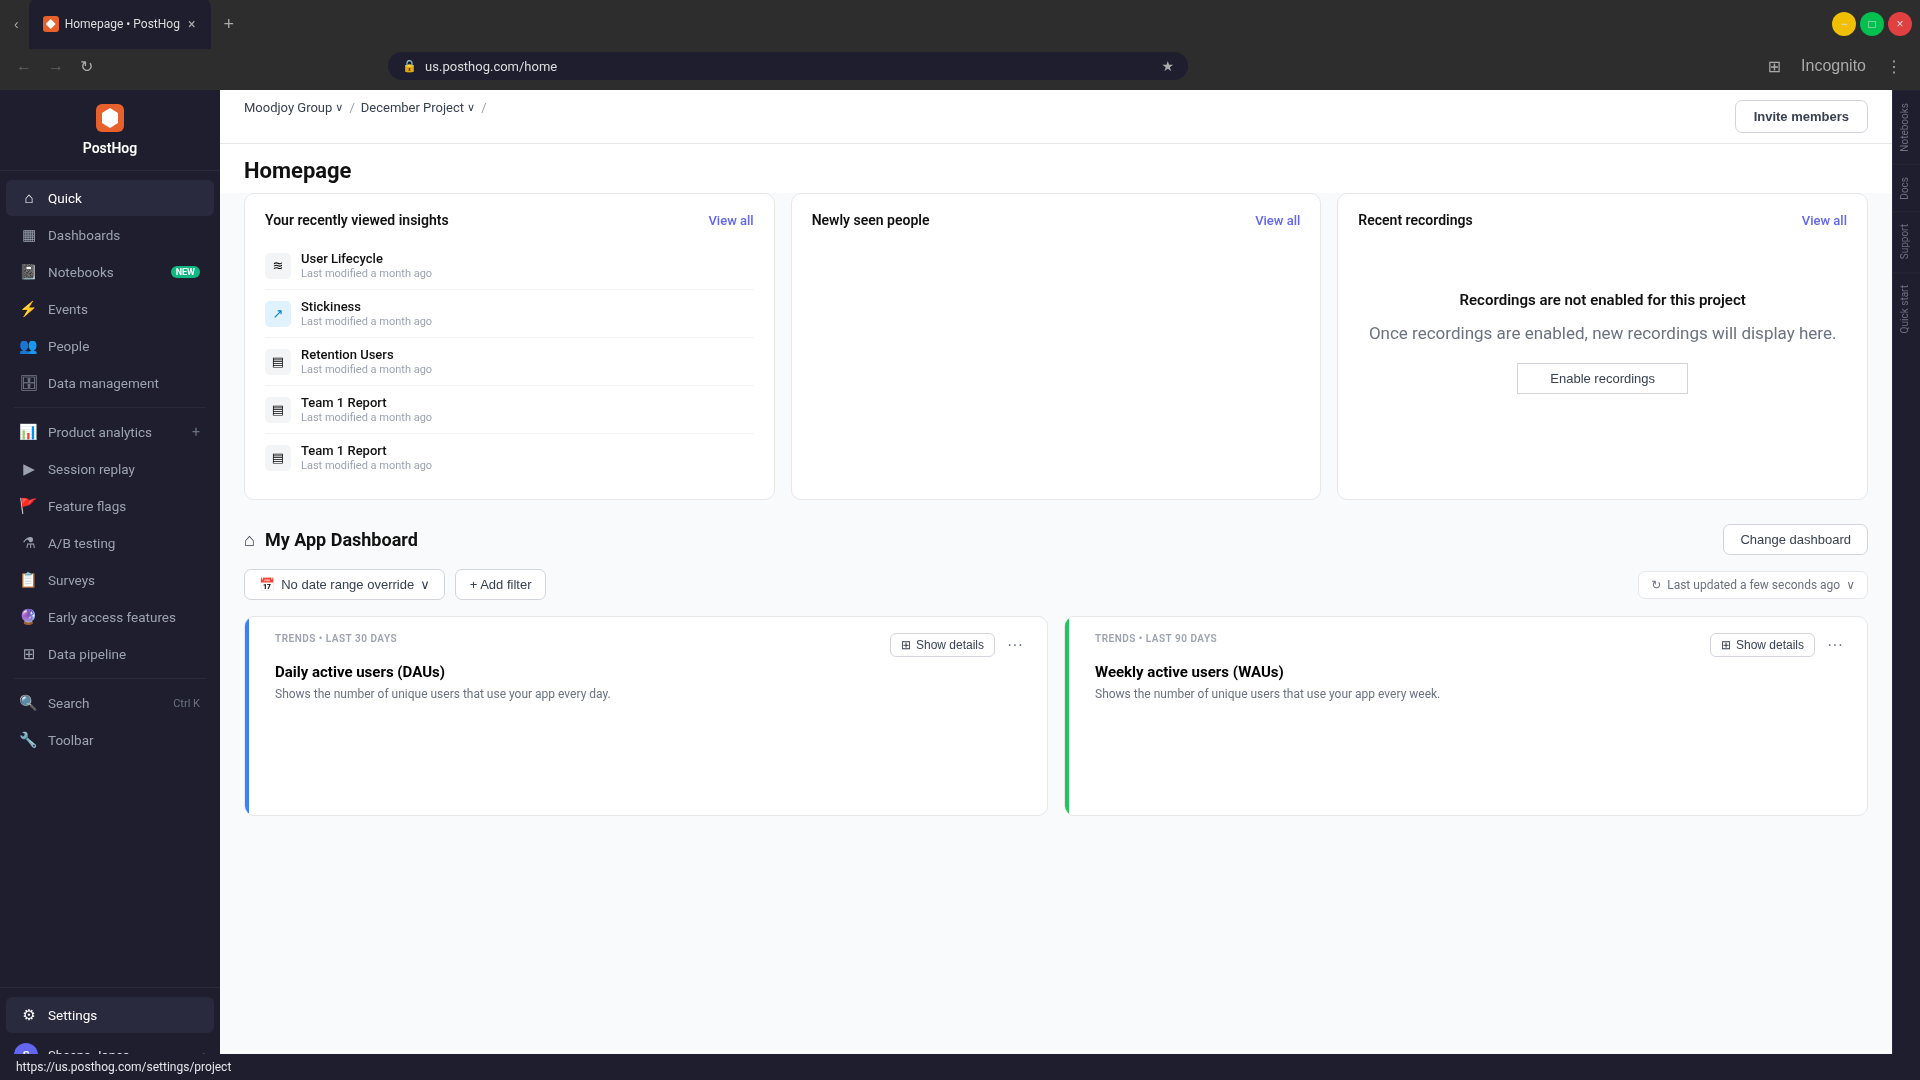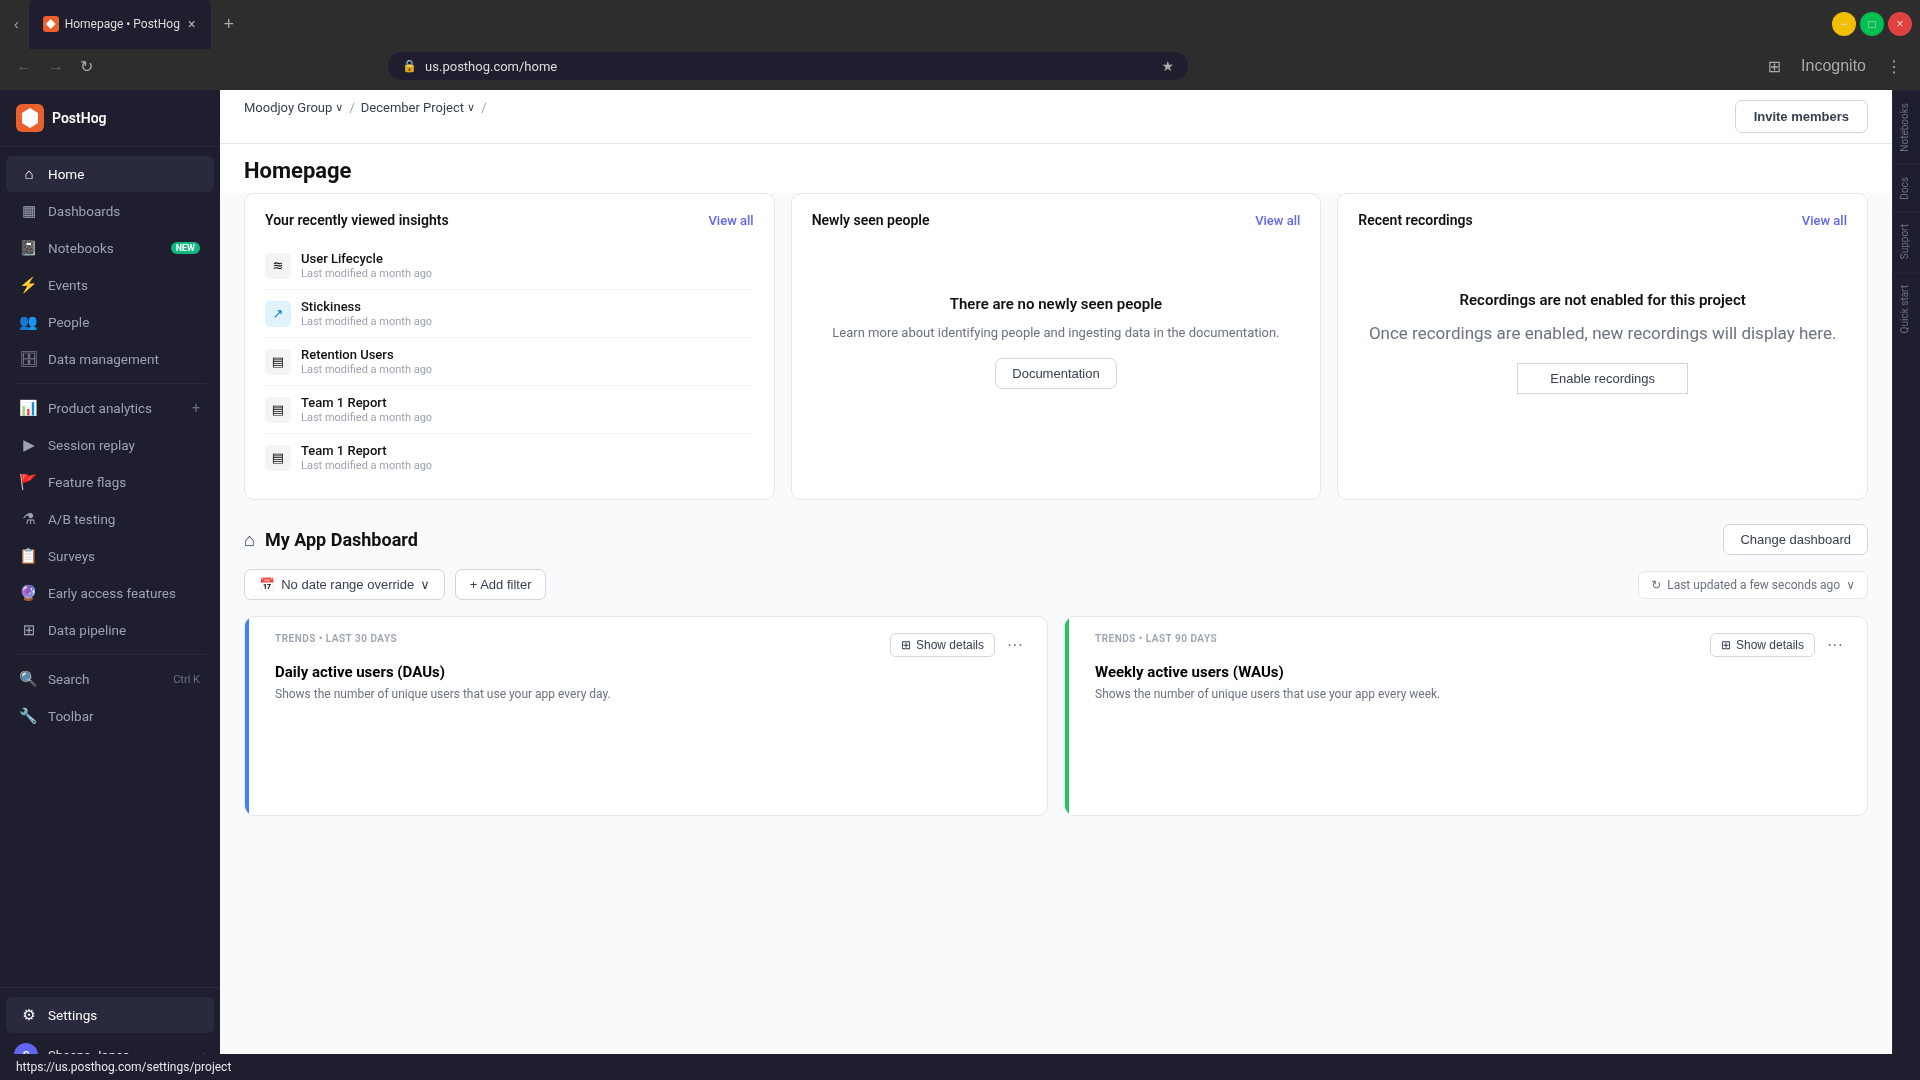--- a/index.html
+++ b/index.html
@@ -30,21 +30,21 @@
     .url-text { color: #ddd; font-size: 13px; flex: 1; }
     .url-star { color: #aaa; font-size: 14px; }
     .browser-actions { display: flex; gap: 8px; margin-left: auto; }
     .browser-action-btn { background: none; border: none; color: #aaa; cursor: pointer; font-size: 16px; padding: 4px 6px; }
 
     
     .app { display: flex; flex: 1; overflow: hidden; background: #fff; }
 
     
     .sidebar { width: 220px; background: #1e1e2e; display: flex; flex-direction: column; flex-shrink: 0; overflow-y: auto; }
-    .sidebar-logo { padding: 14px 16px; display: flex; align-items: center; gap: 8px; border-bottom: 1px solid #2a2a3e; }
+    .sidebar-logo { padding: 14px 16px; display: flex; align-items: center; gap: 8px; border-bottom: 1px solid #2a2a3e; flex-direction: column; }
     .logo-icon { width: 28px; height: 28px; background: #e8612c; border-radius: 6px; display: flex; align-items: center; justify-content: center; }
     .logo-hedgehog { width: 20px; height: 20px; background: white; clip-path: polygon(50% 0%, 90% 25%, 90% 75%, 50% 100%, 10% 75%, 10% 25%); }
     .sidebar-nav { flex: 1; padding: 8px 0; }
     .nav-item { display: flex; align-items: center; gap: 10px; padding: 9px 14px; cursor: pointer; color: #9ca3af; font-size: 13.5px; border-radius: 6px; margin: 1px 6px; position: relative; }
     .nav-item.active { background: #2a2a3e; color: #fff; }
     .nav-icon { width: 18px; height: 18px; display: flex; align-items: center; justify-content: center; flex-shrink: 0; font-size: 15px; }
     .nav-label { flex: 1; }
     .nav-badge { background: #10b981; color: white; font-size: 9px; font-weight: 700; padding: 1px 5px; border-radius: 8px; }
     .nav-shortcut { font-size: 11px; color: #6b7280; margin-left: auto; }
     .nav-add { font-size: 14px; color: #6b7280; margin-left: auto; }
@@ -176,21 +176,21 @@
     <div class="sidebar-logo">
       <div class="logo-icon">
         <div class="logo-hedgehog"></div>
       </div>
       <span style="color:#fff;font-size:14px;font-weight:600;">PostHog</span>
     </div>
     <div class="sidebar-nav">
 
       <div class="nav-item active">
         <span class="nav-icon">⌂</span>
-        <span class="nav-label">Home</span>
+        <span class="nav-label">Quick</span>
       </div>
 
       <div class="nav-item">
         <span class="nav-icon">▦</span>
         <span class="nav-label">Dashboards</span>
       </div>
 
       <div class="nav-item">
         <span class="nav-icon">📓</span>
         <span class="nav-label">Notebooks</span>
@@ -345,25 +345,20 @@
                 <div class="insight-date">Last modified a month ago</div>
               </div>
             </div>
           </div>
         </div>
 
         <div class="card">
           <div class="card-header">
             <span class="card-title">Newly seen people</span>
             <span class="card-view-all">View all</span>
-          </div>
-          <div class="empty-card">
-            <div class="empty-title">There are no newly seen people</div>
-            <div class="empty-desc">Learn more about identifying people and ingesting data in the documentation.</div>
-            <button class="empty-btn">Documentation</button>
           </div>
         </div>
 
         <div class="card">
           <div class="card-header">
             <span class="card-title">Recent recordings</span>
             <span class="card-view-all">View all</span>
           </div>
           <div class="empty-card recording-empty">
             <div class="recording-title">Recordings are not enabled for this project</div>

